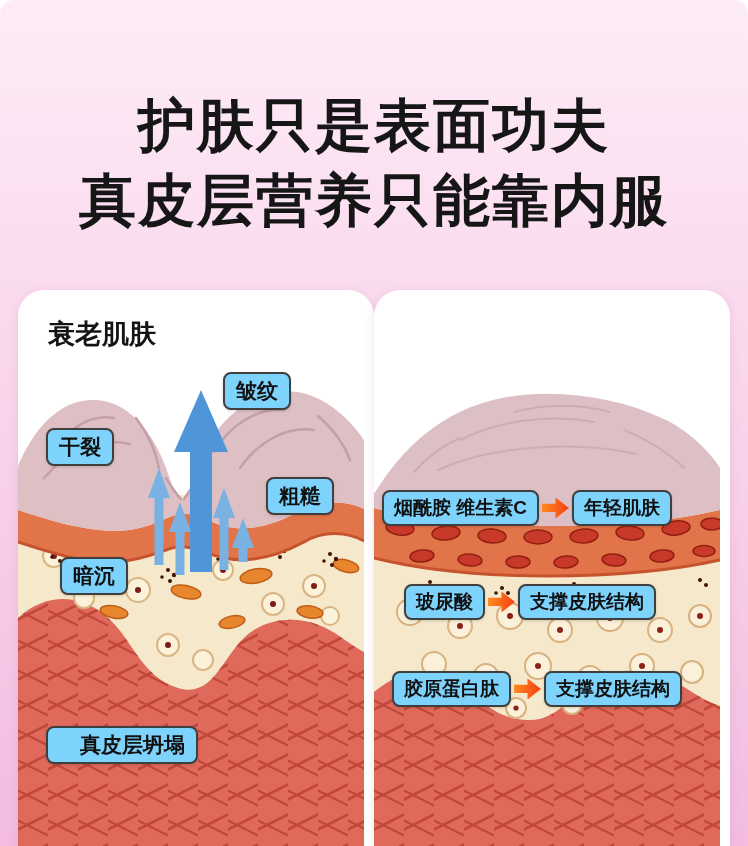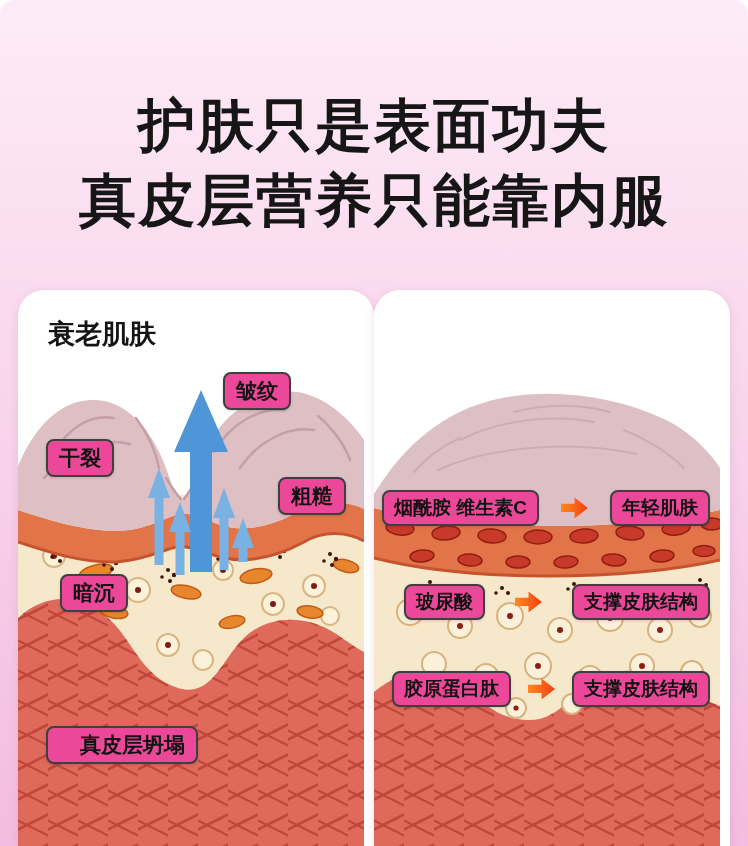--- a/index.html
+++ b/index.html
@@ -41,37 +41,37 @@
     font-size: 27px;
     font-weight: 800;
     color: #141414;
     padding: 26px 0 0 30px;
   }
   .illus { position: absolute; left: 0; top: 70px; width: 346px; height: 486px; }
   .illus svg { position: absolute; left: 0; top: 0; }
 
   .pill {
     position: absolute;
-    background: #ec4899;
+    background: #7dd3fc;
     border: 2px solid #3f3f3f;
     border-radius: 8px;
     padding: 4px 11px;
     font-size: 21px;
     font-weight: 700;
     color: #111111;
     white-space: nowrap;
     line-height: 1.25;
     box-shadow: 0 1px 3px rgba(0,0,0,0.15);
   }
 
   .row {
     position: absolute;
     display: flex;
     align-items: center;
-    justify-content: space-between;
+    justify-content: flex-start;
   }
   .row .pill { position: static; font-size: 19px; padding: 4px 10px; }
 
   .arrow-right {
     flex: none;
     width: 27px; height: 21px;
     margin: 0 3px;
     background: linear-gradient(90deg, #ff8a1f, #f43f12);
     clip-path: polygon(0 30%, 50% 30%, 50% 0, 100% 50%, 50% 100%, 50% 70%, 0 70%);
   }
@@ -203,23 +203,23 @@
           <g>
             <polygon points="183,30 156,92 172,92 172,212 194,212 194,92 210,92" fill="#4e96d7"></polygon>
             <polygon points="141,108 130,138 136.5,138 136.5,205 145.5,205 145.5,138 152,138" fill="#79b2e2"></polygon>
             <polygon points="162,142 151,172 157.5,172 157.5,215 166.5,215 166.5,172 173,172" fill="#79b2e2"></polygon>
             <polygon points="206,128 195,158 201.5,158 201.5,210 210.5,210 210.5,158 217,158" fill="#79b2e2"></polygon>
             <polygon points="225,158 214,188 220.5,188 220.5,202 229.5,202 229.5,188 236,188" fill="#79b2e2"></polygon>
           </g>
         </svg>
 
         <div class="pill" style="left:205px; top:12px;">皱纹</div>
-        <div class="pill" style="left:28px; top:79px;">干裂</div>
-        <div class="pill" style="left:260px; top:117px;font-family:Liberation Serif, serif;">粗糙</div>
-        <div class="pill" style="left:42px; top:214px;">暗沉</div>
+        <div class="pill" style="left:28px; top:68px;">干裂</div>
+        <div class="pill" style="left:248px; top:117px;font-family:Liberation Serif, serif;">粗糙</div>
+        <div class="pill" style="left:42px; top:197px;">暗沉</div>
         <div class="pill" style="left:28px; top:366px;padding-left:32px;">真皮层坍塌</div>
       </div>
     </section>
 
     <section class="card">
       <div class="illus">
         <svg width="346" height="486" viewBox="0 0 346 486">
           <defs>
             <pattern id="hatchR" width="30" height="30" patternUnits="userSpaceOnUse">
               <path d="M-5,22 L35,2" stroke="#c0473a" stroke-width="2.6"></path>

